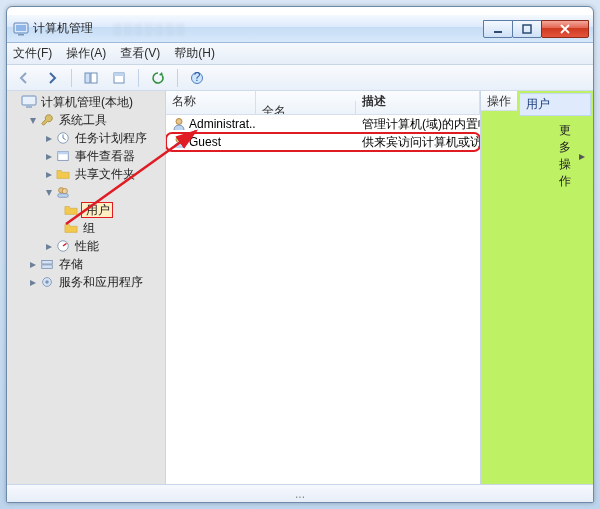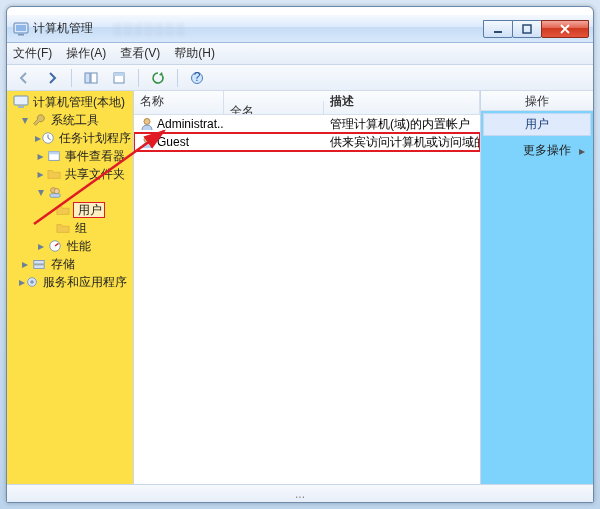--- a/index.html
+++ b/index.html
@@ -61,22 +61,22 @@
     width:22px; height:22px; border:1px solid transparent; border-radius:2px;
     display:flex; align-items:center; justify-content:center;
   }
   .tsep { width:1px; height:18px; background:#c3d2e6; margin:0 2px; }
 
   .body {
     flex:1; display:flex; min-height:0;
   }
 
   .tree-pane {
-    width: 127px; border-right:1px solid #c8d6e8; background:#fde047;
-    overflow:auto; padding:2px 4px;
+    width: 159px; border-right:1px solid #c8d6e8; background:#e5e5e5;
+    overflow:auto; padding:2px 12px;
   }
   .tree-node { display:flex; align-items:center; height:18px; padding-right:4px; white-space:nowrap; }
   .tw { display:inline-flex; width:12px; height:12px; align-items:center; justify-content:center; color:#6b7f98; }
   .tree-label { margin-left:2px; color:#222; }
   .tree-node .ic { width:16px; height:16px; margin:0 2px 0 0; display:inline-flex; align-items:center; justify-content:center; }
   .hl {
     background:#ffefc3; border:1px solid #e01b24; padding:0 2px; height:16px; display:inline-flex; align-items:center;
   }
 
   .list-pane {
@@ -90,24 +90,24 @@
   .col.name { width:90px; }
   .col.full { width:100px;margin-top:10px; }
   .col.desc { flex:1;font-weight:bold; }
   .list-rows { flex:1; overflow:auto; position:relative; }
   .row { height:18px; display:flex; align-items:center; }
   .row .cell { padding:0 6px; overflow:hidden; text-overflow:ellipsis; white-space:nowrap; display:flex; align-items:center; }
   .row .cell.name { width:90px; }
   .row .cell.full { width:100px; }
   .row .cell.desc { flex:1; }
   .uic { width:14px; height:14px; margin-right:3px; }
-  .row.highlight { outline:2px solid #e01b24; outline-offset:-1px; }
+  .row.highlight { outline:2px solid #e01b24; outline-offset:-1px;border-radius:6px; }
 
   .actions-pane {
-    width:112px; background:#7dd3fc; display:flex; flex-direction:column;text-align:center;
+    width:112px; background:#bef264; display:flex; flex-direction:row;
   }
   .actions-title {
     height:20px; padding:2px 6px; border-bottom:1px solid #d6e0ed;
     background:linear-gradient(to bottom,#fbfcfe,#edf3fa); color:#333;
   }
   .actions-body { flex:1; padding:0; }
   .actions-head {
     background:#dfeafd; border:1px solid #c4d7f2; margin:2px; padding:2px 6px; color:#1b3e7a;
   }
   .actions-item {

